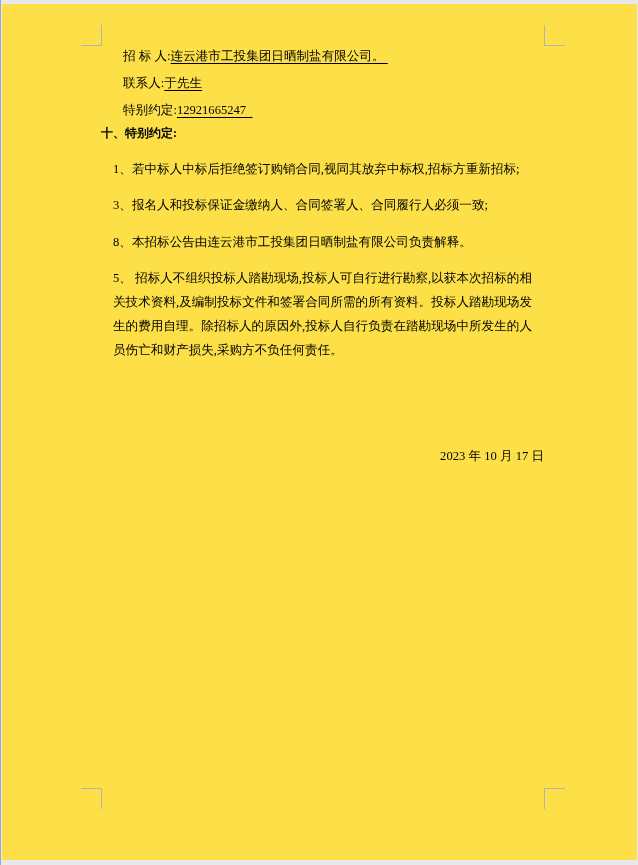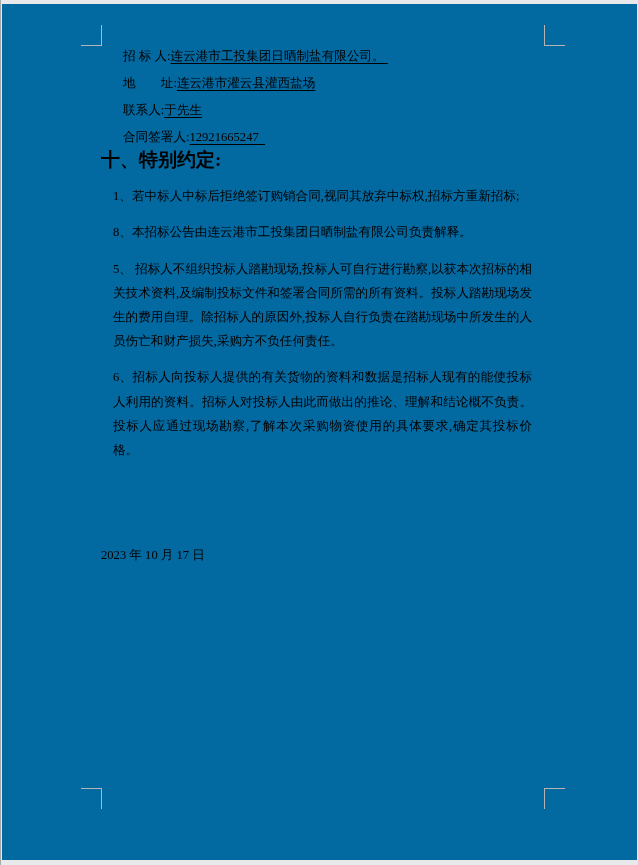--- a/index.html
+++ b/index.html
@@ -9,21 +9,21 @@
     font-family:"Liberation Serif","DejaVu Serif",serif;
     color:#000;
     overflow:hidden;
   }
   .canvas{position:relative;width:638px;height:865px;background:#e9e9eb;}
   .canvas::before{ 
     content:"";position:absolute;left:0;top:0;width:1px;height:865px;background:#a8a8a8;
   }
   .page{
     position:absolute;left:2px;top:4px;width:635px;height:856px;
-    background:#0369a1;
+    background:#fde047;
   }
   
   .mark{position:absolute;width:20px;height:20px;}
   .mark.tl{left:79px;top:21px;border-right:1px solid #b4b4b4;border-bottom:1px solid #b4b4b4;}
   .mark.tr{left:542px;top:21px;border-left:1px solid #b4b4b4;border-bottom:1px solid #b4b4b4;}
   .mark.bl{left:79px;top:784px;border-right:1px solid #b4b4b4;border-top:1px solid #b4b4b4;}
   .mark.br{left:542px;top:784px;border-left:1px solid #b4b4b4;border-top:1px solid #b4b4b4;}
 
   .content{
     position:absolute;left:99px;top:39px;width:443px;
@@ -33,55 +33,54 @@
   .field{white-space:pre-wrap;}
   .field .label{white-space:pre-wrap;}
   .field .value{
     text-decoration:underline;
     text-underline-offset:3px;
     text-decoration-thickness:1px;
     white-space:pre-wrap;
   }
   .section{margin-top:-3px;line-height:24.2px;}
   .section h3{
-    margin:0;font-size:19px;font-weight:700;line-height:24.2px;
+    margin:0;font-size:12px;font-weight:700;line-height:24.2px;
   }
   .section p{
     margin:12px;text-align:justify;
     word-break:normal;
   }
   .dateline{
-    margin-top:81px;line-height:24.2px;text-align:left;white-space:pre-wrap;
+    margin-top:81px;line-height:24.2px;text-align:right;white-space:pre-wrap;
   }
 </style>
 </head>
 <body>
 
 <div class="canvas">
   <div class="page">
 
     <div class="mark tl"></div>
     <div class="mark tr"></div>
     <div class="mark bl"></div>
     <div class="mark br"></div>
 
     <div class="content">
 
       <div class="contact">
         <div class="field"><span class="label">招 标 人:</span><span class="value">连云港市工投集团日晒制盐有限公司。 </span></div>
-        <div class="field"><span class="label">地　　址:</span><span class="value">连云港市灌云县灌西盐场</span></div>
         <div class="field"><span class="label">联系人:</span><span class="value">于先生</span></div>
-        <div class="field"><span class="label">合同签署人:</span><span class="value">12921665247  </span></div>
+        <div class="field"><span class="label">特别约定:</span><span class="value">12921665247  </span></div>
       </div>
 
       <div class="section">
         <h3>十、特别约定:</h3>
         <p>1、若中标人中标后拒绝签订购销合同,视同其放弃中标权,招标方重新招标;</p>
+        <p>3、报名人和投标保证金缴纳人、合同签署人、合同履行人必须一致;</p>
         <p>8、本招标公告由连云港市工投集团日晒制盐有限公司负责解释。</p>
         <p>5、 招标人不组织投标人踏勘现场,投标人可自行进行勘察,以获本次招标的相关技术资料,及编制投标文件和签署合同所需的所有资料。投标人踏勘现场发生的费用自理。除招标人的原因外,投标人自行负责在踏勘现场中所发生的人员伤亡和财产损失,采购方不负任何责任。</p>
-        <p>6、招标人向投标人提供的有关货物的资料和数据是招标人现有的能使投标人利用的资料。招标人对投标人由此而做出的推论、理解和结论概不负责。投标人应通过现场勘察,了解本次采购物资使用的具体要求,确定其投标价格。</p>
       </div>
 
       <div class="dateline">2023 年 10 月 17 日</div>
 
     </div>
   </div>
 </div>
 
 </body></html>

